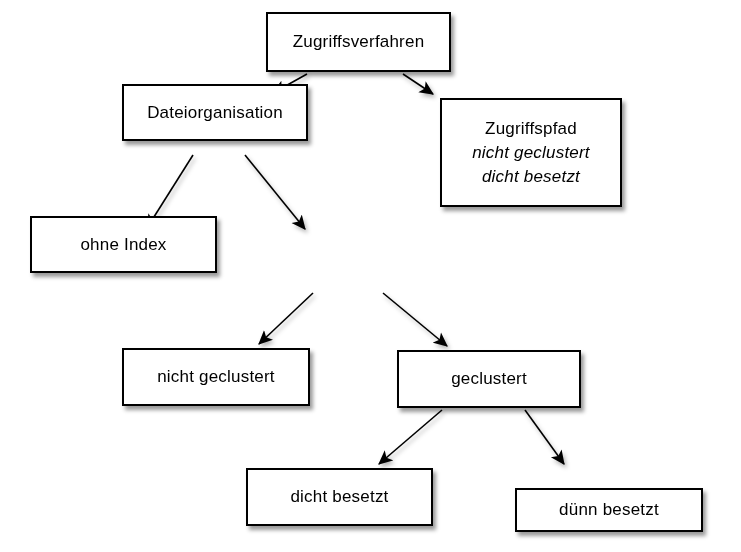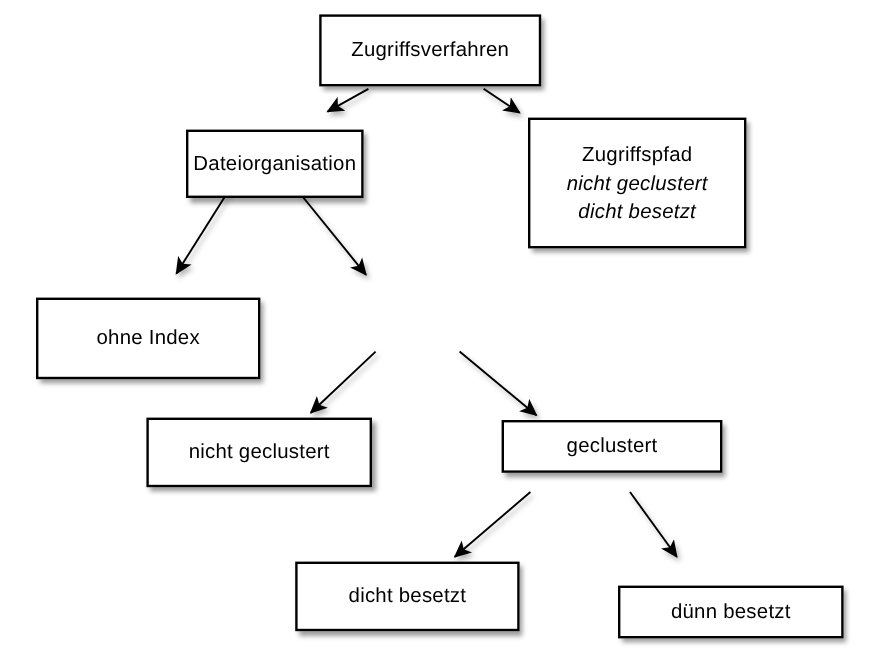--- a/index.html
+++ b/index.html
@@ -44,26 +44,26 @@
     flex-direction: column;
     justify-content: center;
     line-height: 24px;
     padding: 2px 4px;
   }
   .node .line-italic {
     font-style: italic;
   }
   
   #node-zugriffsverfahren { left: 266px; top: 12px;  width: 185px; height: 60px; }
-  #node-dateiorganisation { left: 122px; top: 108px;  width: 148px; height: 57px; margin-left: 33px; }
+  #node-dateiorganisation { left: 122px; top: 84px;  width: 186px; height: 57px; }
   #node-zugriffspfad      { left: 440px; top: 98px;  width: 182px; height: 109px; }
-  #node-ohne-index        { left: 30px;  top: 248px; width: 187px; height: 68px; }
+  #node-ohne-index        { left: 30px;  top: 216px; width: 187px; height: 57px; }
   #node-primaerindex      { left: 253px; top: 233px; width: 187px; height: 58px; }
   #node-nicht-geclustert  { left: 122px; top: 348px; width: 188px; height: 58px; }
-  #node-geclustert        { left: 418px; top: 350px; width: 184px; height: 44px; }
+  #node-geclustert        { left: 397px; top: 350px; width: 184px; height: 58px; }
   #node-dicht-besetzt     { left: 246px; top: 468px; width: 187px; height: 58px; }
   #node-duenn-besetzt     { left: 515px; top: 488px; width: 188px; height: 44px; }
 </style>
 </head>
 <body>
 
 <div class="canvas">
 
   <svg class="edges-layer" width="741" height="552" viewBox="0 0 741 552" xmlns="http://www.w3.org/2000/svg">
     <defs>

